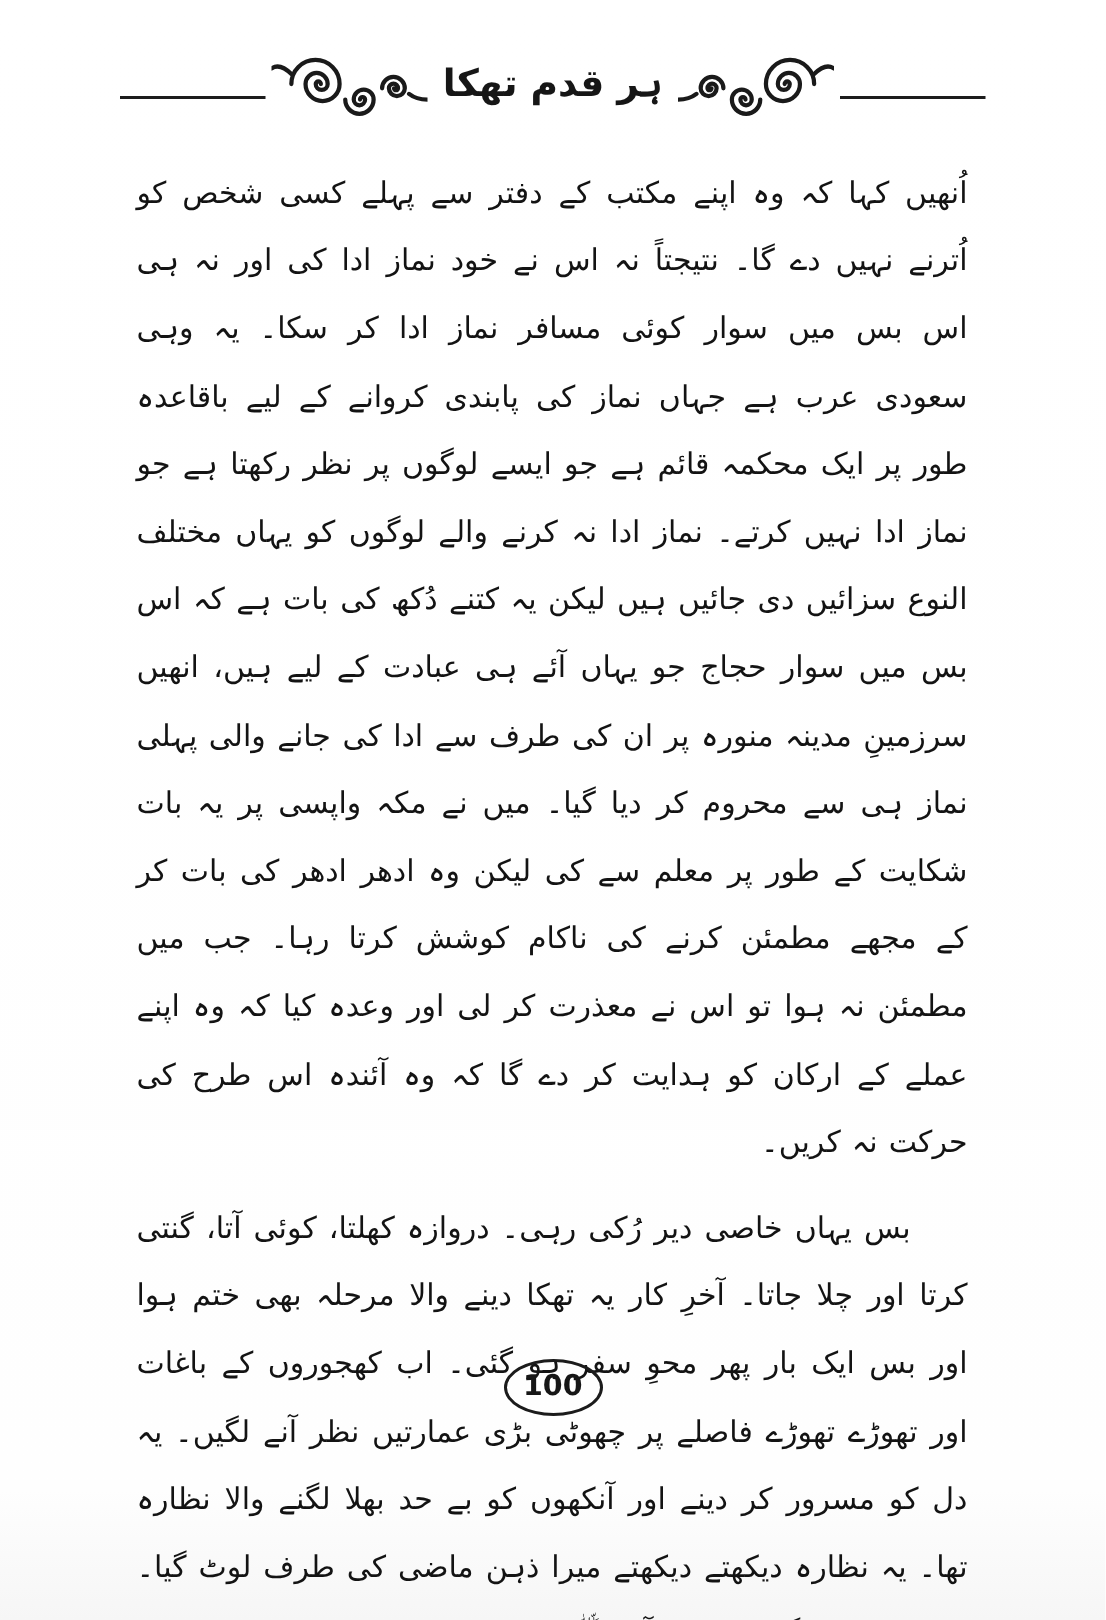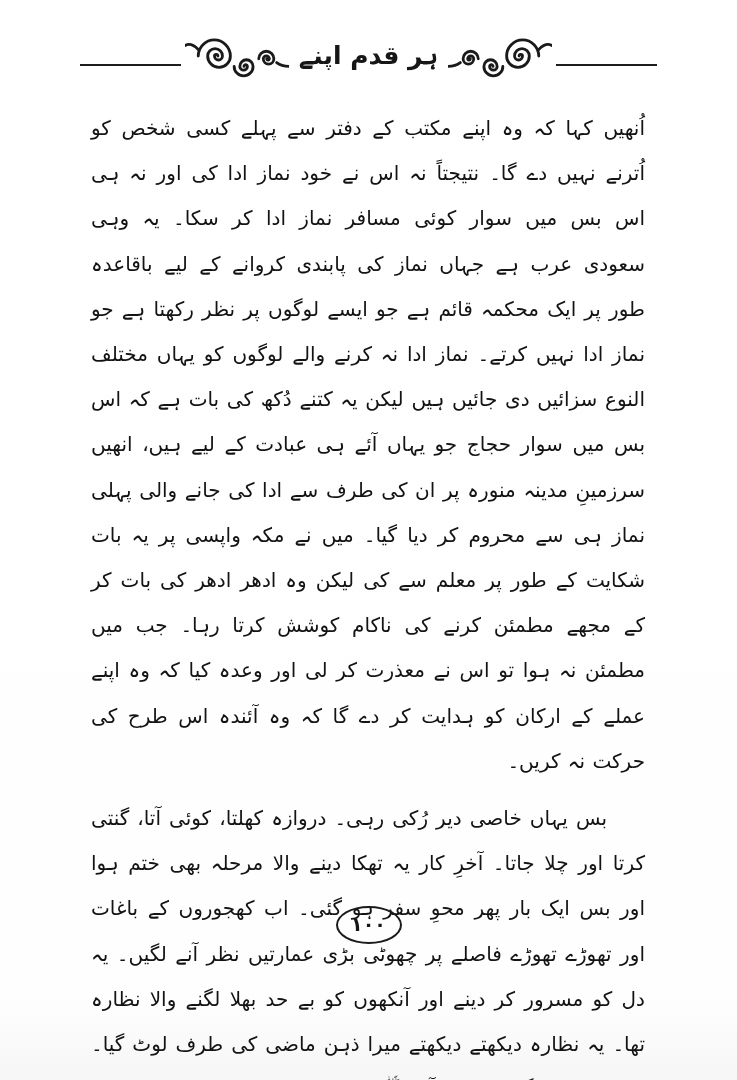--- a/index.html
+++ b/index.html
@@ -96,21 +96,21 @@
     <svg class="ornament flip" width="104" height="54" viewBox="0 0 110 54" aria-hidden="true">
       <g fill="none" stroke="#1a1a1a" stroke-width="3" stroke-linecap="round">
         <path d="M 0 38 Q 8 38 13 34"></path>
         <path d="M 32 30 a 8 8 0 1 0 -16 0 a 5.6 5.6 0 1 0 11.2 0 a 3.2 3.2 0 1 0 -6.4 0 a 1.4 1.4 0 1 0 2.8 0"></path>
         <path d="M 58 38 a 10 10 0 1 1 -20 0 a 7 7 0 1 1 14 0 a 4 4 0 1 1 -8 0 a 1.8 1.8 0 1 1 3.6 0"></path>
         <path d="M 96 27 a 17 17 0 1 0 -34 0 a 12 12 0 1 0 24 0 a 7.8 7.8 0 1 0 -15.6 0 a 4.2 4.2 0 1 0 8.4 0 a 1.8 1.8 0 1 0 -3.6 0"></path>
         <path d="M 96 20 q 8 -8 14 -4"></path>
       </g>
     </svg>
 
-    <h1 class="book-title">ہر قدم اپنے</h1>
+    <h1 class="book-title">ہر قدم تھکا</h1>
 
     <svg class="ornament" width="104" height="54" viewBox="0 0 110 54" aria-hidden="true">
       <g fill="none" stroke="#1a1a1a" stroke-width="3" stroke-linecap="round">
         <path d="M 0 38 Q 8 38 13 34"></path>
         <path d="M 32 30 a 8 8 0 1 0 -16 0 a 5.6 5.6 0 1 0 11.2 0 a 3.2 3.2 0 1 0 -6.4 0 a 1.4 1.4 0 1 0 2.8 0"></path>
         <path d="M 58 38 a 10 10 0 1 1 -20 0 a 7 7 0 1 1 14 0 a 4 4 0 1 1 -8 0 a 1.8 1.8 0 1 1 3.6 0"></path>
         <path d="M 96 27 a 17 17 0 1 0 -34 0 a 12 12 0 1 0 24 0 a 7.8 7.8 0 1 0 -15.6 0 a 4.2 4.2 0 1 0 8.4 0 a 1.8 1.8 0 1 0 -3.6 0"></path>
         <path d="M 96 20 q 8 -8 14 -4"></path>
       </g>
     </svg>
@@ -118,17 +118,17 @@
     <span class="rule"></span>
   </header>
 
   <main class="page-body" dir="rtl" lang="ur">
     <p class="para">اُنھیں کہا کہ وہ اپنے مکتب کے دفتر سے پہلے کسی شخص کو اُترنے نہیں دے گا۔ نتیجتاً نہ اس نے خود نماز ادا کی اور نہ ہی اس بس میں سوار کوئی مسافر نماز ادا کر سکا۔ یہ وہی سعودی عرب ہے جہاں نماز کی پابندی کروانے کے لیے باقاعدہ طور پر ایک محکمہ قائم ہے جو ایسے لوگوں پر نظر رکھتا ہے جو نماز ادا نہیں کرتے۔ نماز ادا نہ کرنے والے لوگوں کو یہاں مختلف النوع سزائیں دی جائیں ہیں لیکن یہ کتنے دُکھ کی بات ہے کہ اس بس میں سوار حجاج جو یہاں آئے ہی عبادت کے لیے ہیں، انھیں سرزمینِ مدینہ منورہ پر ان کی طرف سے ادا کی جانے والی پہلی نماز ہی سے محروم کر دیا گیا۔ میں نے مکہ واپسی پر یہ بات شکایت کے طور پر معلم سے کی لیکن وہ ادھر ادھر کی بات کر کے مجھے مطمئن کرنے کی ناکام کوشش کرتا رہا۔ جب میں مطمئن نہ ہوا تو اس نے معذرت کر لی اور وعدہ کیا کہ وہ اپنے عملے کے ارکان کو ہدایت کر دے گا کہ وہ آئندہ اس طرح کی حرکت نہ کریں۔</p>
     <p class="para indented">بس یہاں خاصی دیر رُکی رہی۔ دروازہ کھلتا، کوئی آتا، گنتی کرتا اور چلا جاتا۔ آخرِ کار یہ تھکا دینے والا مرحلہ بھی ختم ہوا اور بس ایک بار پھر محوِ سفر ہو گئی۔ اب کھجوروں کے باغات اور تھوڑے تھوڑے فاصلے پر چھوٹی بڑی عمارتیں نظر آنے لگیں۔ یہ دل کو مسرور کر دینے اور آنکھوں کو بے حد بھلا لگنے والا نظارہ تھا۔ یہ نظارہ دیکھتے دیکھتے میرا ذہن ماضی کی طرف لوٹ گیا۔ میں سوچنے لگا کہ میرے آقا ﷺ جب مکہ کی دشمن فضا سے رات کی تاریکی میں اپنے یارِ غار کے ساتھ نکلے ہوں گے تو ان کے کیا احساسات ہوں گے۔ آپ ﷺ کو وہ شہر چھوڑنا پڑ رہا تھا</p>
   </main>
 
   <footer class="page-footer">
     <span class="page-num-oval">
-      <span class="page-num">۱۰۰</span>
+      <span class="page-num">100</span>
     </span>
   </footer>
 
 </div>
 
 </body></html>

